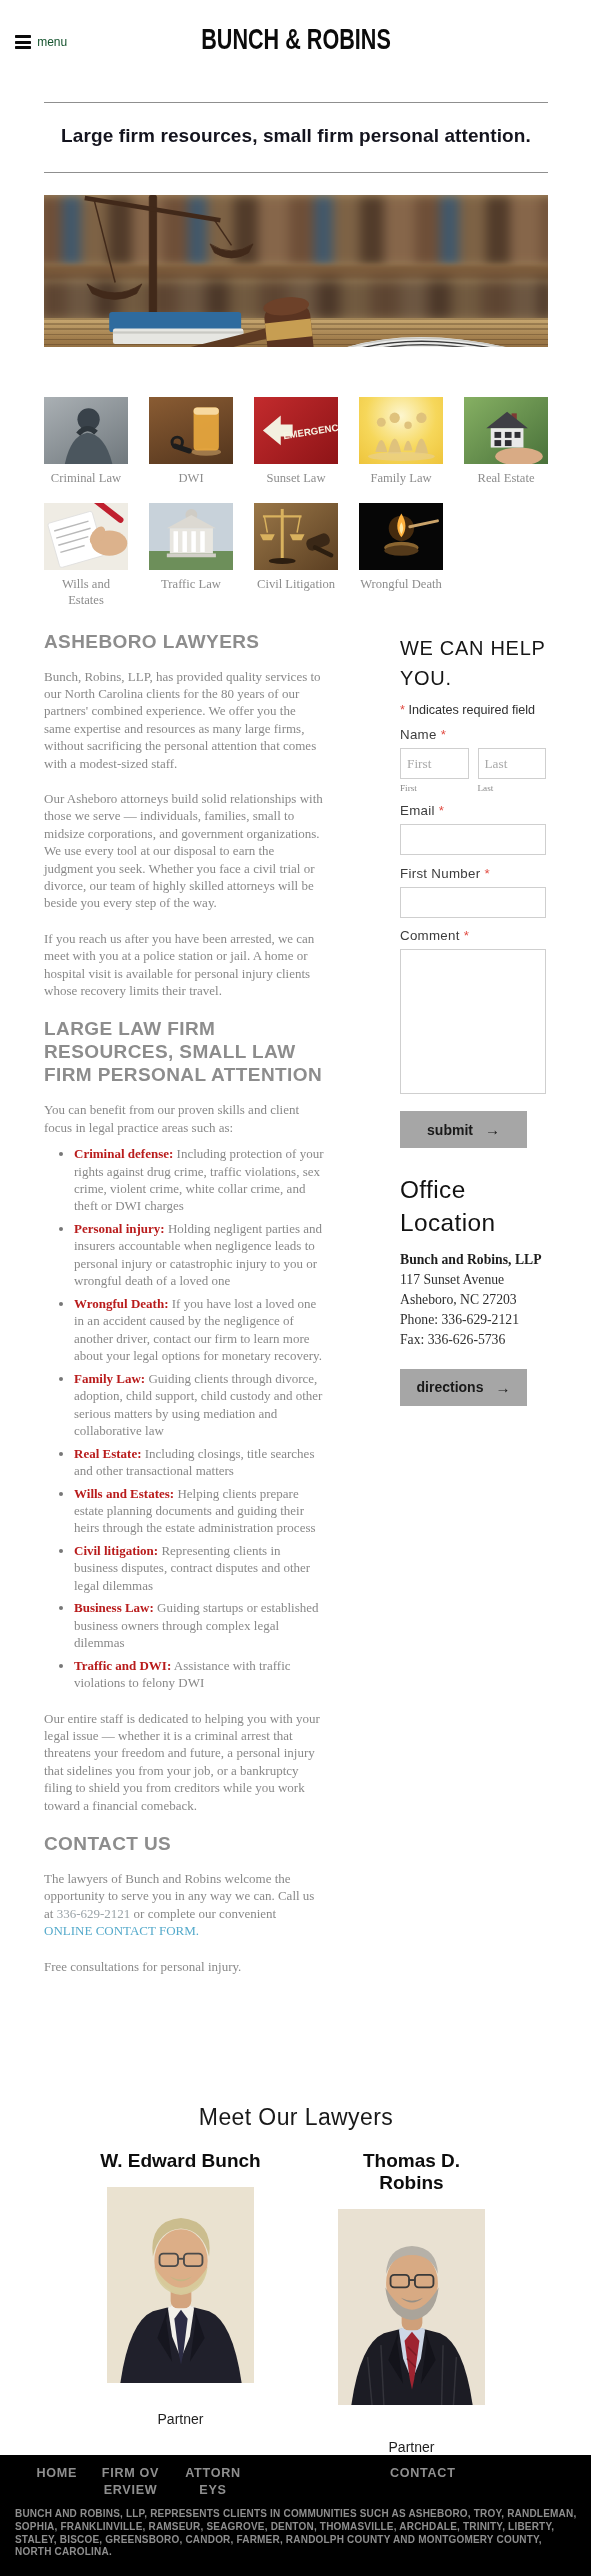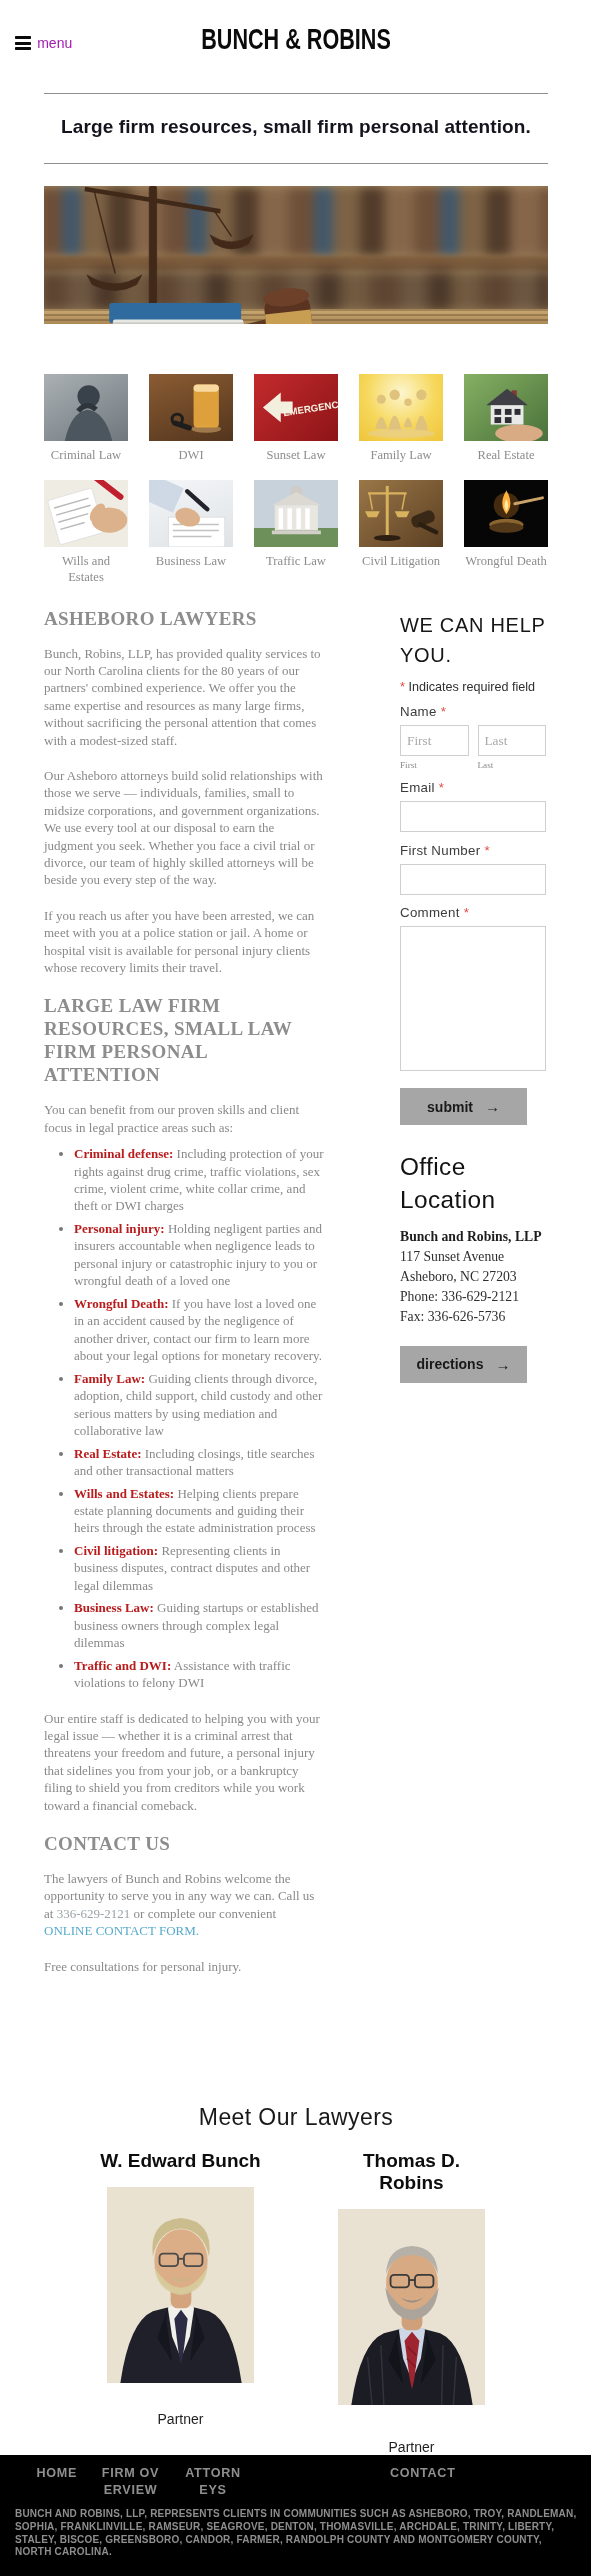--- a/index.html
+++ b/index.html
@@ -5,21 +5,21 @@
   * { box-sizing: border-box; }
   html, body { margin: 0; padding: 0; background: #ffffff; }
   body { width: 592px; font-family: "Liberation Serif", serif; }
   .page { width: 592px; height: 2576px; overflow: hidden; display: flex; flex-direction: column; background: #fff; }
 
   
   header { position: relative; height: 117px; }
   .menu-group { position: absolute; left: 15px; top: 35px; display: flex; align-items: center; gap: 6.7px; cursor: pointer; }
   .hamburger { display: inline-flex; flex-direction: column; gap: 2.2px; width: 15.5px; }
   .hamburger i { display: block; height: 3px; background: #0a0a0a; border-radius: 0.7px; }
-  .menu-label { font-family: "Liberation Sans", sans-serif; font-size: 14px; color: #a21caf; }
+  .menu-label { font-family: "Liberation Sans", sans-serif; font-size: 12px; color: #14532d; }
   .site-title { margin: 0; padding-top: 22px; text-align: center; font-family: "Liberation Sans", sans-serif;
     font-weight: 700; font-size: 30px; color: #0b0b0b; letter-spacing: 0px; transform: scaleX(0.72); transform-origin: center; }
 
   .rule { border: 0; border-top: 0.7px solid #8f8f8f; margin: 0 44px; }
 
   
   .hero-head { padding: 12px 52px 15px; }
   .hero-head h2 { margin: 0; text-align: center; font-family: "Liberation Sans", sans-serif; font-weight: 700;
     font-size: 19px; line-height: 42px; color: #14141e; letter-spacing: 0.1px; }
 
@@ -52,21 +52,21 @@
   .t-business { background: linear-gradient(160deg,#f4f6f8,#dfe3e6); }
   .t-traffic { background: linear-gradient(180deg,#c8d2da 0 72%, #6d8f5a 72% 100%); }
   .t-civil { background: linear-gradient(140deg,#9a7748,#5b3f22); }
   .t-wrongful { background: #060606; }
 
   
   .main-cols { display: flex; margin: 21px 44px 0; }
   .col-left { width: 281px; flex: 0 0 281px; }
   .col-right { width: 146px; flex: 0 0 146px; margin-left: 75px; }
 
-  .gray-heading { margin: 0 0 15px; font-family: Liberation Serif, serif; font-weight: 700;
+  .gray-heading { margin: 0 0 15px; font-family: Liberation Sans, sans-serif; font-weight: 700;
     font-size: 19px; line-height: 23px; color: #8d8d8d; letter-spacing: 0.4px; }
   .col-left p { margin: 0 0 18px; font-size: 13px; line-height: 17.4px; color: #898989; }
   .col-left ul { margin: 0 0 18px; padding-left: 30px; }
   .col-left li { margin-bottom: 5.2px; font-size: 13px; line-height: 17.4px; color: #898989; }
   .col-left li::marker { color: #777; }
   .col-left li strong { color: #b91c1c; }
   .phone-link { color: #9aa3a8; text-decoration: none; cursor: pointer; }
   .form-link { color: #55aacb; text-decoration: none; cursor: pointer; }
 
   
@@ -258,34 +258,20 @@
               <line x1="18" y1="60" x2="52" y2="60" stroke="#b9b9b9" stroke-width="2"></line>
             </g>
             <rect x="56" y="4" width="56" height="8" rx="4" fill="#c01f2e" transform="rotate(38 84 8)"></rect>
             <ellipse cx="88" cy="54" rx="24" ry="17" fill="#dcb28c"></ellipse>
             <ellipse cx="72" cy="44" rx="8" ry="14" fill="#dcb28c" transform="rotate(35 72 44)"></ellipse>
           </svg>
       </div>
       <figcaption>Wills and Estates</figcaption>
     </figure>
 
-    <figure class="tile">
-      <div class="thumb t-business">
-        <svg viewBox="0 0 113 90">
-            <rect x="26" y="50" width="76" height="40" fill="#ffffff" stroke="#d8d8d8"></rect>
-            <line x1="32" y1="60" x2="94" y2="60" stroke="#c2c2c2" stroke-width="2"></line>
-            <line x1="32" y1="68" x2="94" y2="68" stroke="#c2c2c2" stroke-width="2"></line>
-            <line x1="32" y1="76" x2="84" y2="76" stroke="#c2c2c2" stroke-width="2"></line>
-            <rect x="-8" y="-4" width="52" height="36" fill="#cfd9e6" transform="rotate(24 10 10)"></rect>
-            <ellipse cx="52" cy="50" rx="17" ry="12" fill="#dcb28c" transform="rotate(18 52 50)"></ellipse>
-            <rect x="44" y="22" width="42" height="6" rx="3" fill="#23232b" transform="rotate(42 62 26)"></rect>
-          </svg>
-      </div>
-      <figcaption>Business Law</figcaption>
-    </figure>
 
     <figure class="tile">
       <div class="thumb t-traffic">
         <svg viewBox="0 0 113 90">
             <circle cx="57" cy="16" r="8" fill="#cfccc5"></circle>
             <polygon points="24,34 57,16 90,34" fill="#dcd9d2"></polygon>
             <rect x="28" y="34" width="58" height="34" fill="#e8e6e0"></rect>
             <rect x="33" y="38" width="6" height="28" fill="#ffffff"></rect>
             <rect x="45" y="38" width="6" height="28" fill="#ffffff"></rect>
             <rect x="57" y="38" width="6" height="28" fill="#ffffff"></rect>

